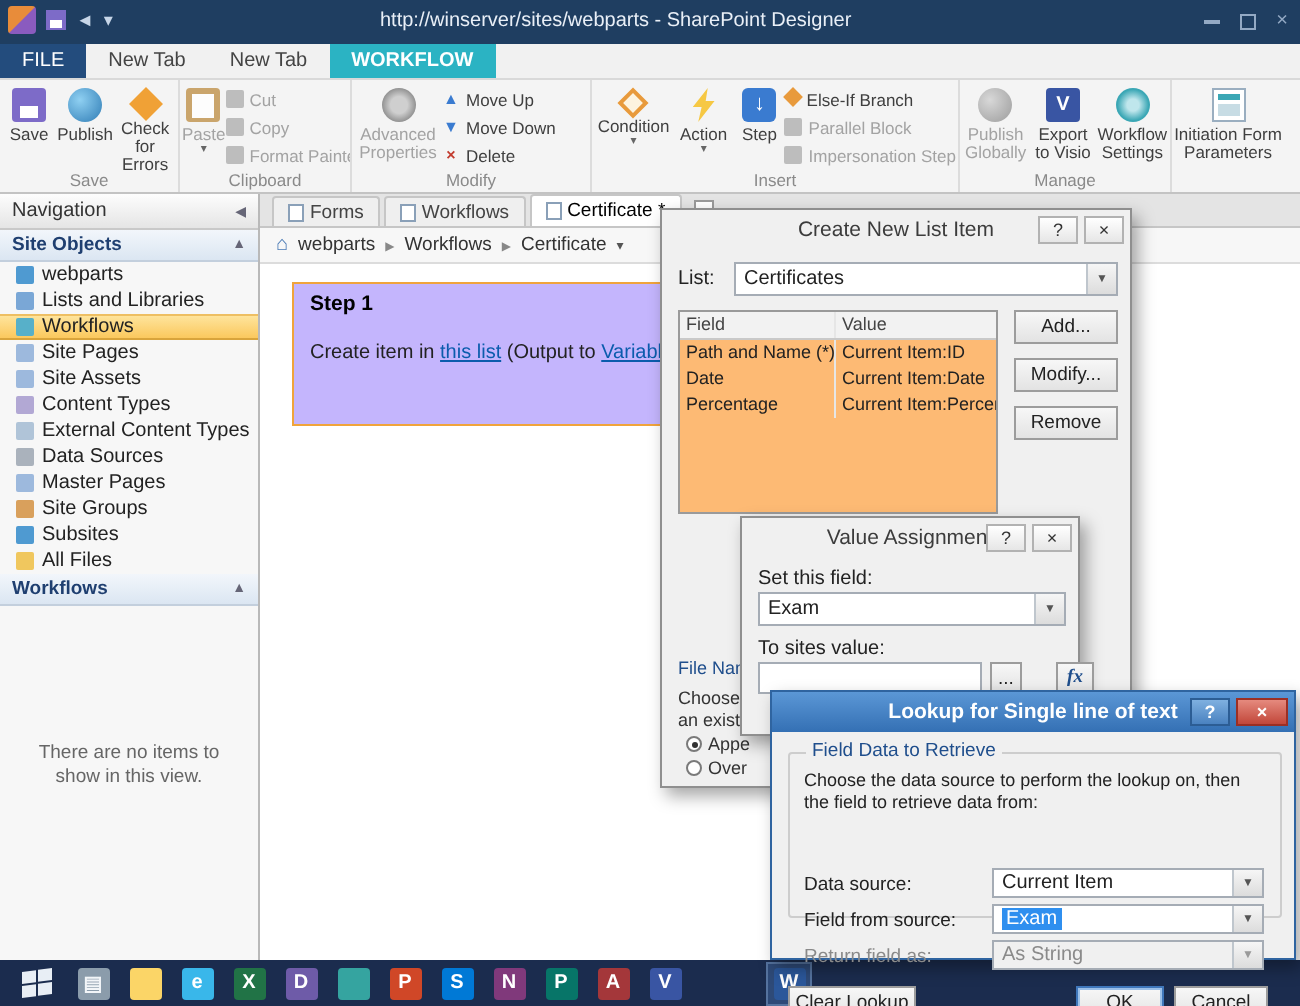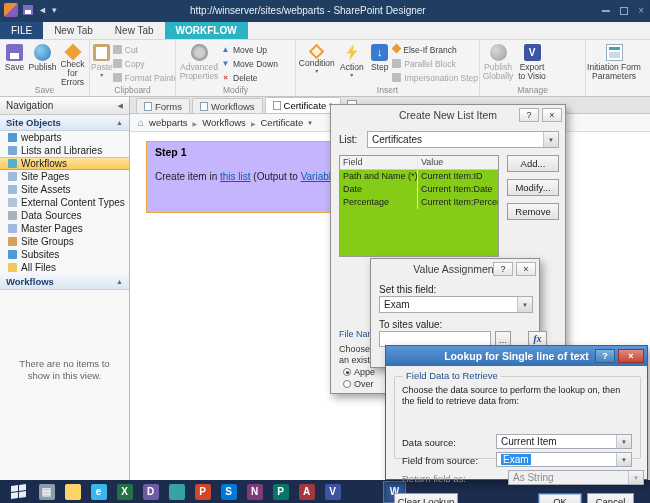--- a/index.html
+++ b/index.html
@@ -93,26 +93,26 @@
   .dlg{position:absolute;background:#f0f0f0;border:1px solid #8f8f8f;box-shadow:3px 4px 8px rgba(0,0,0,.35);font-size:10px;}
   .dlg-title{height:20px;display:flex;align-items:center;justify-content:center;font-size:10.5px;color:#3c3c3c;position:relative;}
   .dlg-btns{position:absolute;right:3px;top:3px;display:flex;gap:3px;}
   .dlg-hb{width:20px;height:14px;border:1px solid #b2b2b2;background:linear-gradient(#ffffff,#e6e6e6);font-size:9px;display:flex;align-items:center;justify-content:center;color:#333;}
   .dlg.active-dlg{border:1px solid #2f64a0;}
   .dlg-title.blue{background:linear-gradient(#5b97d6,#3470b4);color:#fff;font-weight:bold;}
   .hb-blue{background:linear-gradient(#7fb0e0,#4a82c0);border:1px solid #2c5d94;color:#fff;}
   .hb-red{width:26px;background:linear-gradient(#e58a7e,#c2473a);border:1px solid #9c2f24;color:#fff;font-weight:bold;}
   .combo{height:17px;background:#fff;border:1px solid #a5acb5;display:flex;align-items:center;font-size:10px;position:absolute;padding-left:4px;overflow:hidden;}
   .combo .arrow{position:absolute;right:0;top:0;bottom:0;width:15px;background:linear-gradient(#f6f6f6,#dcdcdc);border-left:1px solid #bfc6cd;display:flex;align-items:center;justify-content:center;font-size:6px;color:#555;}
-  .combo.disabled{background:#f0f0f0;color:#8a8a8a;margin-left:12px;}
+  .combo.disabled{background:#f0f0f0;color:#8a8a8a;}
   .combo .hl{background:#2f8fef;color:#fff;padding:0 2px;}
   .btn{position:absolute;background:linear-gradient(#f7f7f7,#e3e3e3);border:1px solid #9c9c9c;font-size:9.5px;display:flex;align-items:center;justify-content:center;color:#222;}
   .btn.default{border:1px solid #3f77bb;box-shadow:0 0 0 1px #9cc0e8 inset;}
   .dlabel{position:absolute;font-size:10px;color:#222;white-space:nowrap;}
-  .fvtable{position:absolute;left:8px;top:50px;width:160px;height:102px;background:#84cc16;border:1px solid #9a9a9a;overflow:hidden;}
+  .fvtable{position:absolute;left:8px;top:50px;width:160px;height:102px;background:#fdba74;border:1px solid #9a9a9a;overflow:hidden;}
   .fv-head{display:flex;height:14px;background:#f2f2f2;border-bottom:1px solid #c9c9c9;color:#444;font-size:9px;}
   .fv-head div{padding:1px 3px;}
   .fv-row{display:flex;height:13px;font-size:9px;color:#222;}
   .fv-c1{width:78px;border-right:1px solid #e6e6e6;padding:1px 3px;white-space:nowrap;overflow:hidden;}
   .fv-c2{flex:1;padding:1px 3px;white-space:nowrap;overflow:hidden;}
   .frag{position:absolute;font-size:9px;color:#333;white-space:nowrap;overflow:hidden;}
   .frag.navy{color:#1f4e8c;}
   .radio{width:8px;height:8px;border:1px solid #7a7a7a;border-radius:50%;background:#fff;display:inline-block;position:relative;vertical-align:-1px;margin-right:3px;}
   .radio.on:after{content:"";position:absolute;left:2px;top:2px;width:3px;height:3px;border-radius:50%;background:#333;}
   .tinput{position:absolute;height:16px;background:#fff;border:1px solid #a5acb5;}
@@ -266,20 +266,24 @@
 
     <div class="rgroup" style="width:106px">
       <div class="bigbtn w34 disabled">
         <span class="bicon ic-globe-gray"></span>
         <span>Publish Globally</span>
       </div>
       <div class="bigbtn w34">
         <span class="bicon ic-visio">V</span>
         <span>Export to Visio</span>
       </div>
+      <div class="bigbtn w36">
+        <span class="bicon ic-wfset"></span>
+        <span>Workflow Settings</span>
+      </div>
       <div class="rgroup-label">Manage</div>
     </div>
 
     <div class="rgroup" style="width:60px;border-right:none">
       <div class="bigbtn w54">
         <span class="bicon ic-form"></span>
         <span>Initiation Form Parameters</span>
       </div>
     </div>
   </div>
@@ -313,20 +317,24 @@
         <div class="nav-item">
           <span class="nav-icon page-icon"></span>
           <span>Site Pages</span>
         </div>
 
         <div class="nav-item">
           <span class="nav-icon asset-icon"></span>
           <span>Site Assets</span>
         </div>
 
+        <div class="nav-item">
+          <span class="nav-icon content-type-icon"></span>
+          <span>Content Types</span>
+        </div>
 
 
         <div class="nav-item">
           <span class="nav-icon external-content-icon"></span>
           <span>External Content Types</span>
         </div>
 
         <div class="nav-item">
           <span class="nav-icon data-source-icon"></span>
           <span>Data Sources</span>

